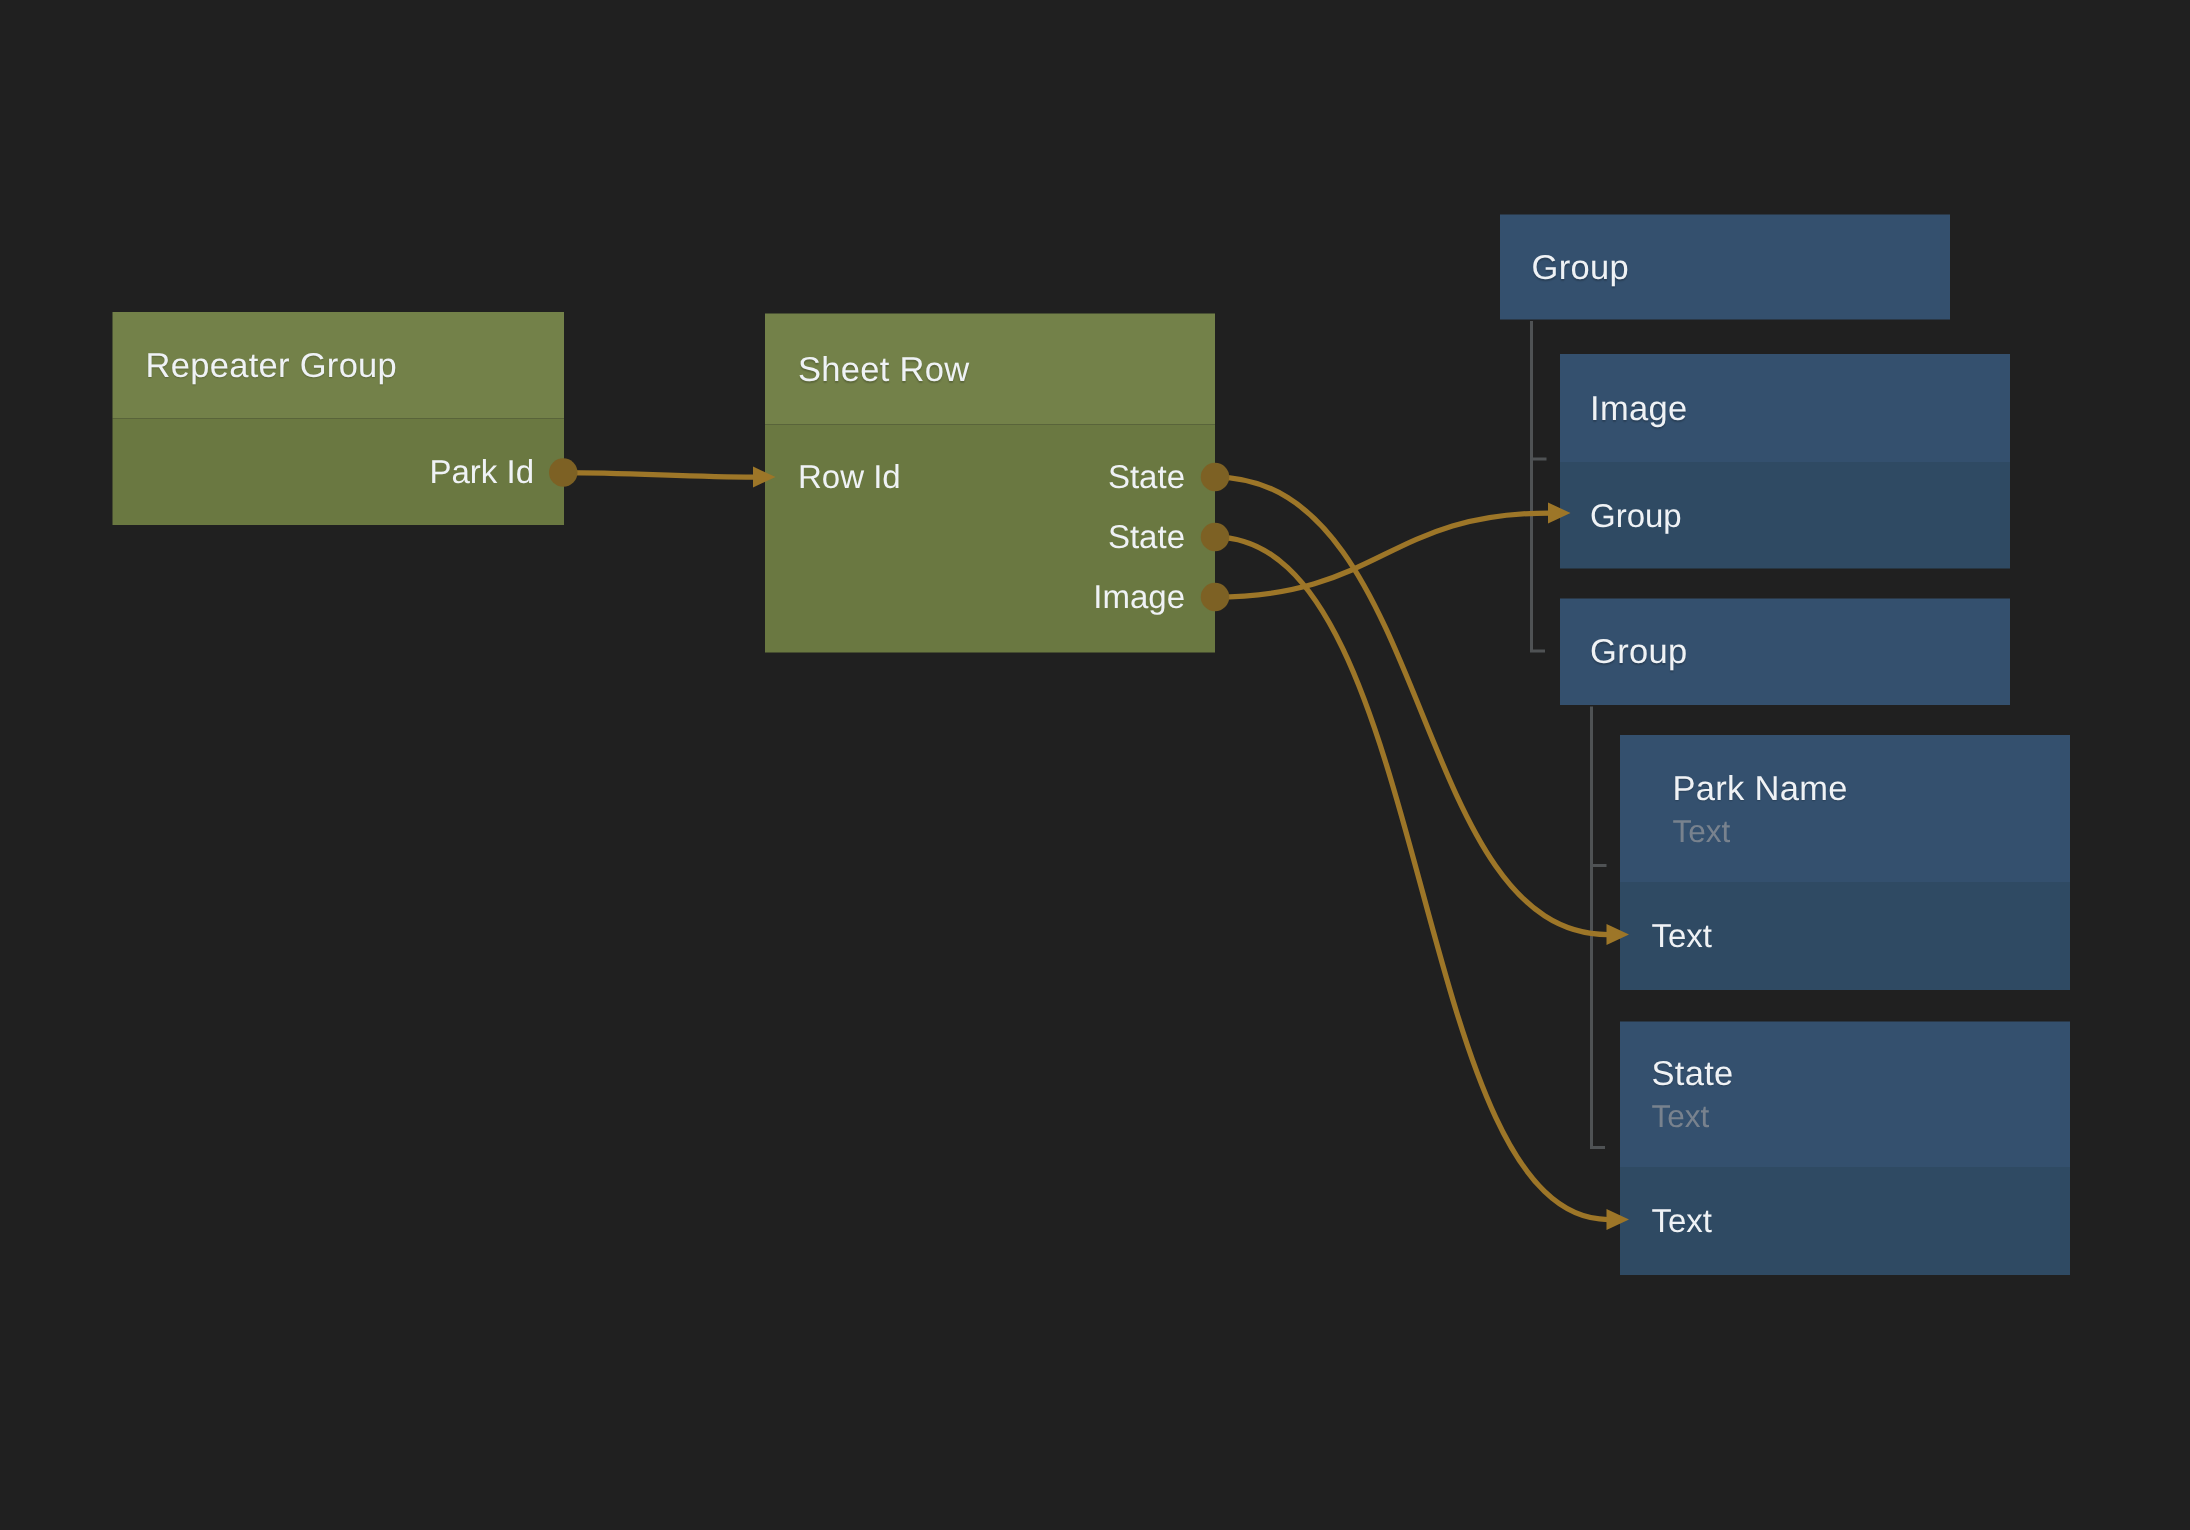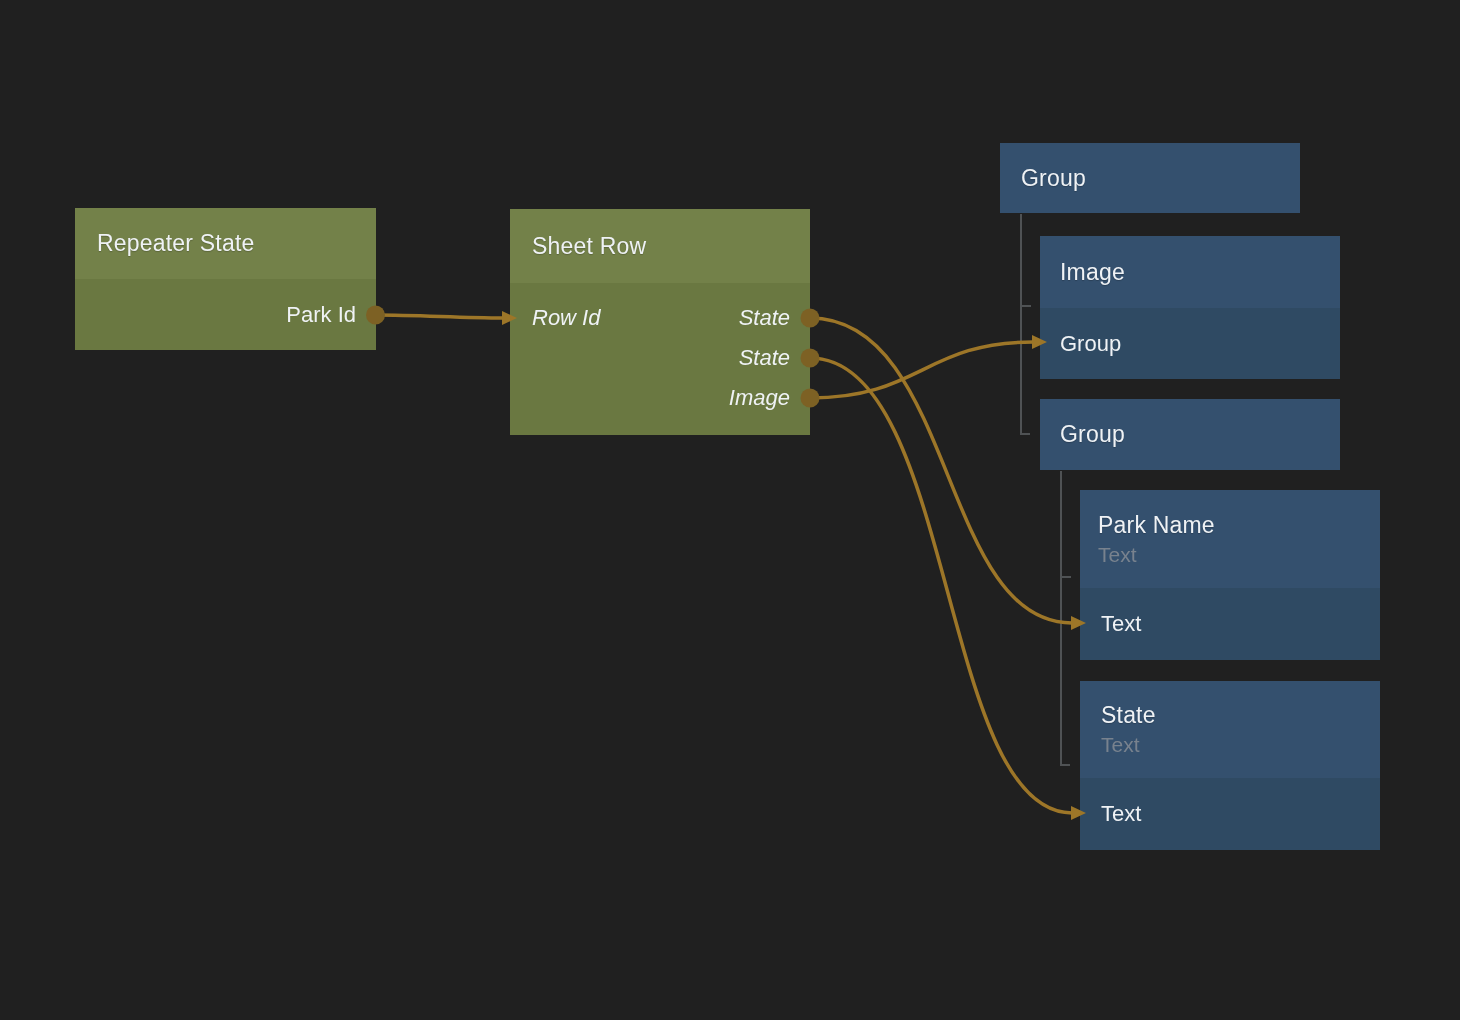--- a/index.html
+++ b/index.html
@@ -26,37 +26,37 @@
   .node .hdr{display:flex;flex-direction:column;justify-content:center;padding-left:22px;}
   .node .hdr .title{font-size:23px;letter-spacing:.2px;text-shadow:0 1px 1px rgba(0,0,0,.2);}
   .node .hdr .subtitle{font-size:21px;color:var(--text-muted);margin-top:4px;}
   .green .hdr{background:var(--green-header);}
   .green .body{background:var(--green-body);}
   .blue .hdr{background:var(--blue-header);}
   .blue .row{background:var(--blue-row);}
   .row{display:flex;align-items:center;font-size:22px;}
   .row .l{padding-left:22px;}
   .row .r{margin-left:auto;padding-right:20px;}
-  .srow{height:40px;font-style:italic;}
+  .srow{height:40px;}
   .body{width:100%;}
   .pad-top{padding-top:15px;}
   svg.overlay{position:absolute;left:0;top:0;z-index:5;pointer-events:none;}
   svg .wire{stroke:var(--wire-gold);stroke-width:3.5;fill:none;}
   svg .head{fill:var(--wire-gold);stroke:none;}
   svg .port{fill:var(--port-brown);stroke:none;}
   svg .tree{stroke:var(--tree-gray);stroke-width:2;fill:none;}
 </style>
 </head>
 <body>
 
 <div class="canvas">
 
   <div class="node green" style="left:75px;top:208px;width:301px;height:142px">
     <div class="hdr" style="height:71px">
-      <span class="title">Repeater State</span>
+      <span class="title">Repeater Group</span>
     </div>
     <div class="body" style="height:71px">
       <div class="row" style="height:71px">
         <span class="r">Park Id</span>
       </div>
     </div>
   </div>
 
   <div class="node green" style="left:510px;top:209px;width:300px;height:226px">
     <div class="hdr" style="height:74px">
@@ -91,21 +91,21 @@
     </div>
   </div>
 
   <div class="node blue" style="left:1040px;top:399px;width:300px;height:71px">
     <div class="hdr" style="height:71px;padding-left:20px">
       <span class="title">Group</span>
     </div>
   </div>
 
   <div class="node blue" style="left:1080px;top:490px;width:300px;height:170px">
-    <div class="hdr" style="height:98px;padding-left:18px">
+    <div class="hdr" style="height:98px;padding-left:35px">
       <span class="title">Park Name</span>
       <span class="subtitle">Text</span>
     </div>
     <div class="row" style="height:72px">
       <span class="l" style="padding-left:21px">Text</span>
     </div>
   </div>
 
   <div class="node blue" style="left:1080px;top:681px;width:300px;height:169px">
     <div class="hdr" style="height:97px;padding-left:21px">

